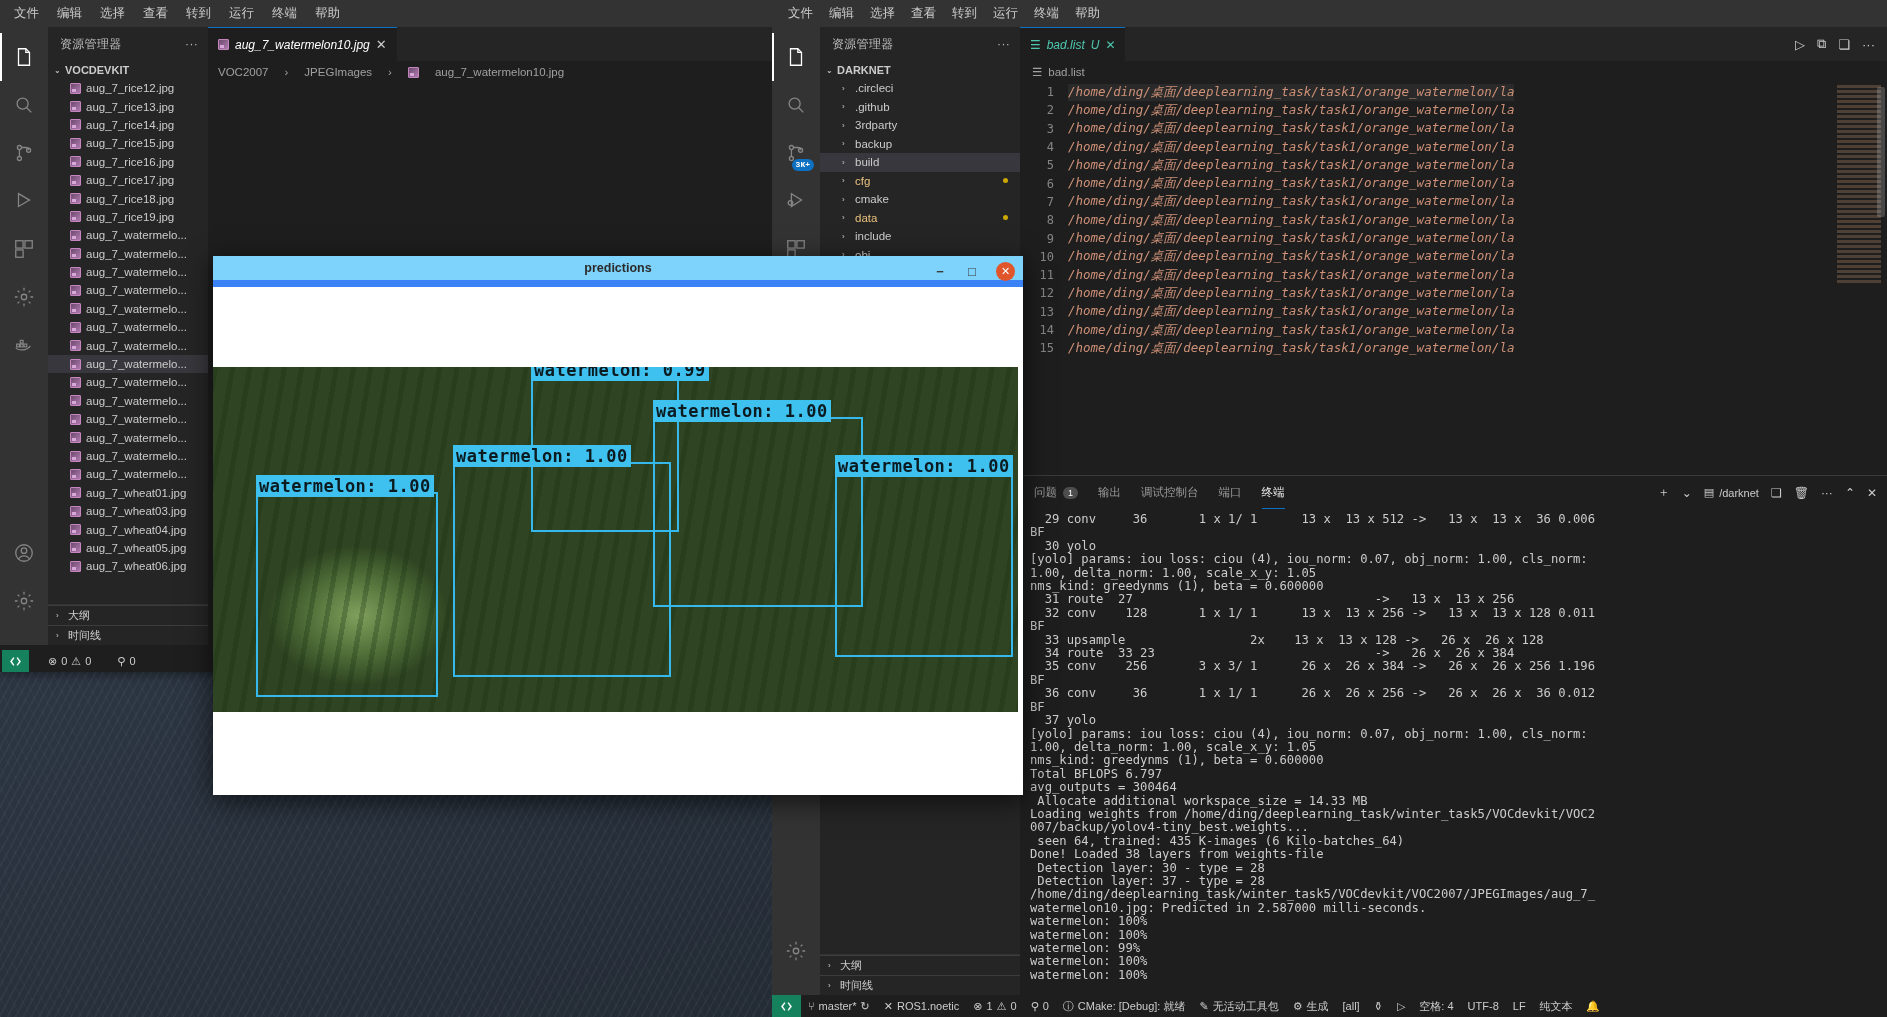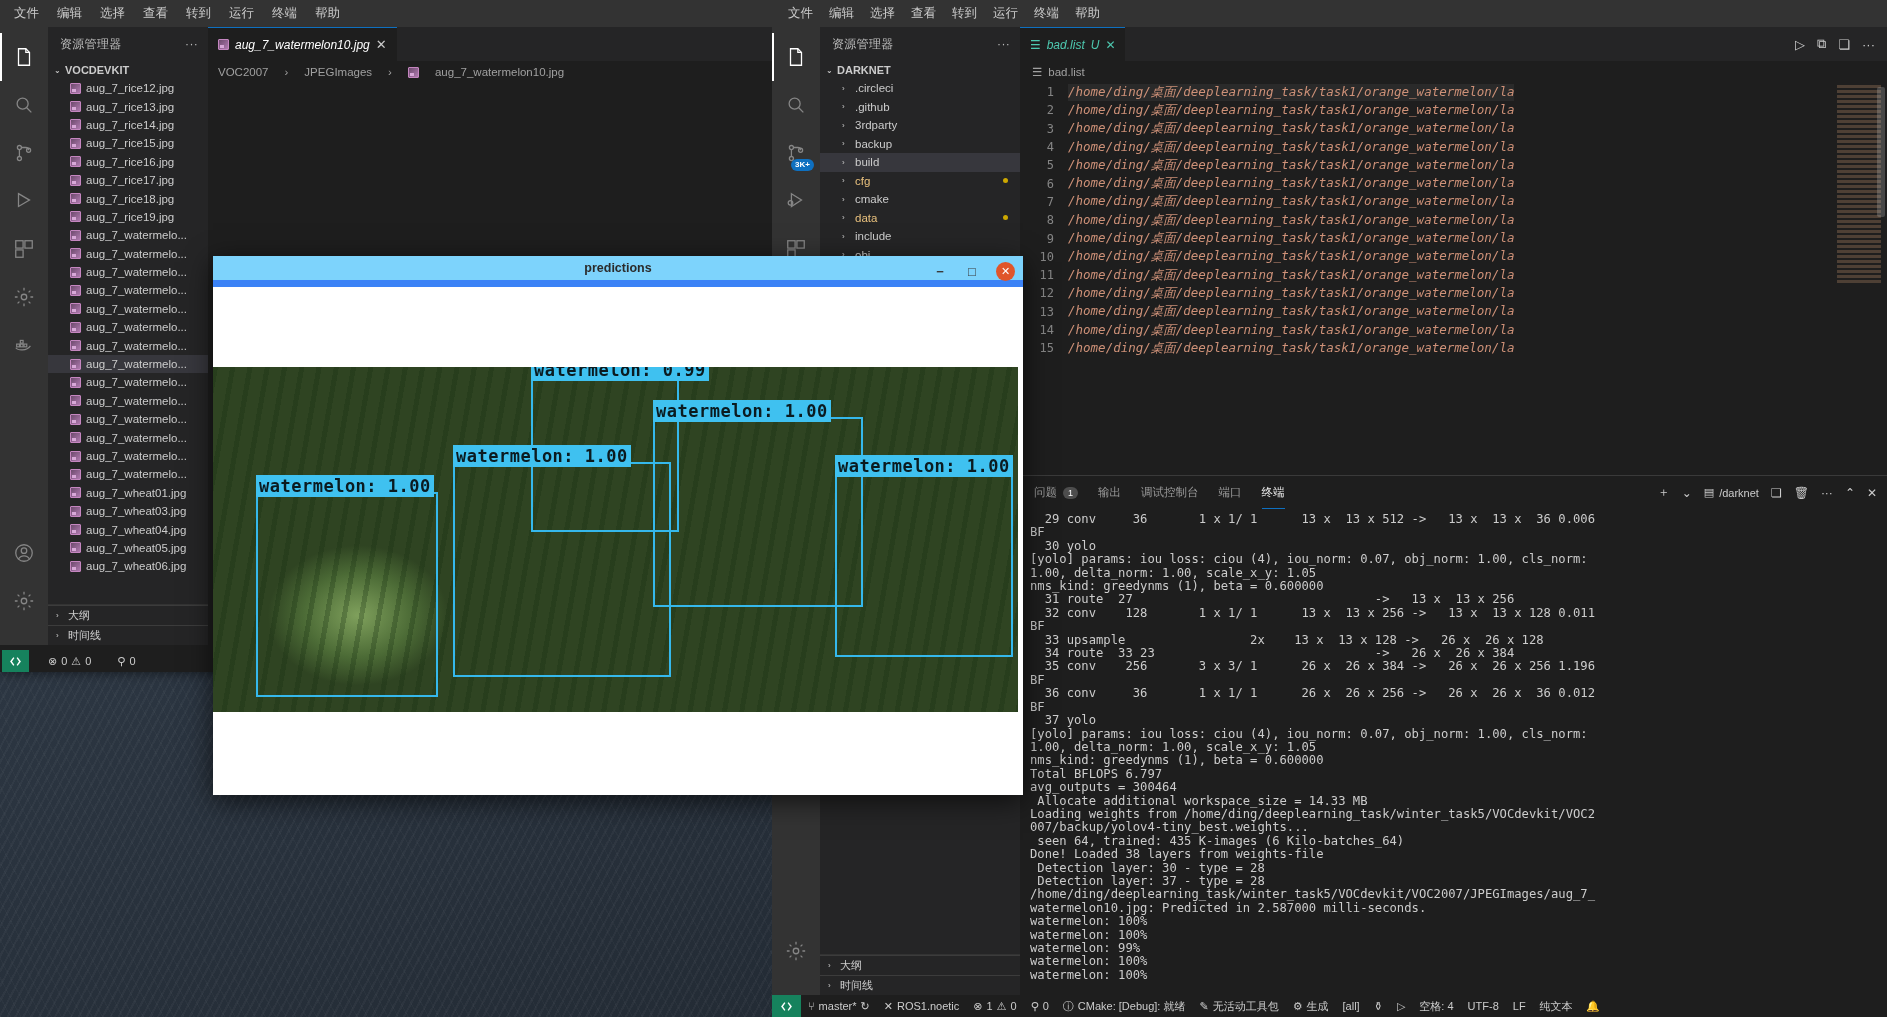--- a/index.html
+++ b/index.html
@@ -31,21 +31,21 @@
   #win1-body { display:flex; height:calc(100% - 54px); }
 
   .activitybar { width:48px; background:#333333; display:flex; flex-direction:column;
     align-items:center; padding-top:6px; flex:0 0 48px; position:relative;}
   .ab-icon { width:48px; height:48px; display:flex; align-items:center; justify-content:center;
     color:#868686; position:relative; }
   .ab-icon.active { color:#ffffff; }
   .ab-icon.active:before { content:""; position:absolute; left:0; top:0; bottom:0; width:2px; background:#fff; }
   .ab-spacer { flex:1; }
   .badge-3k { position:absolute; bottom:6px; right:6px; background:#0e70c0; color:#fff;
-     font-size:8px; font-weight:bold; border-radius:9px; padding:1px 4px; line-height:10px;}
+     font-size:8px; font-weight:bold; border-radius:9px; padding:1px 4px; line-height:10px;font-family:Liberation Mono, monospace;}
 
   .sidebar { width:160px; background:#252526; flex:0 0 160px; display:flex; flex-direction:column; }
   .sb-header { height:34px; display:flex; align-items:center; justify-content:space-between;
      padding:0 10px 0 12px; font-size:12px; color:#bbbbbb; letter-spacing:.3px;}
   .sb-root { font-size:11px; font-weight:bold; color:#ccc; padding:3px 0 3px 6px;
      display:flex; align-items:center; gap:3px; }
   .tree { flex:1; overflow:hidden; }
   .tree-row { height:18.4px; display:flex; align-items:center; gap:5px; padding-left:22px;
      font-size:11.5px; color:#cccccc; white-space:nowrap; }
   .tree-row.sel { background:#37373d; }

